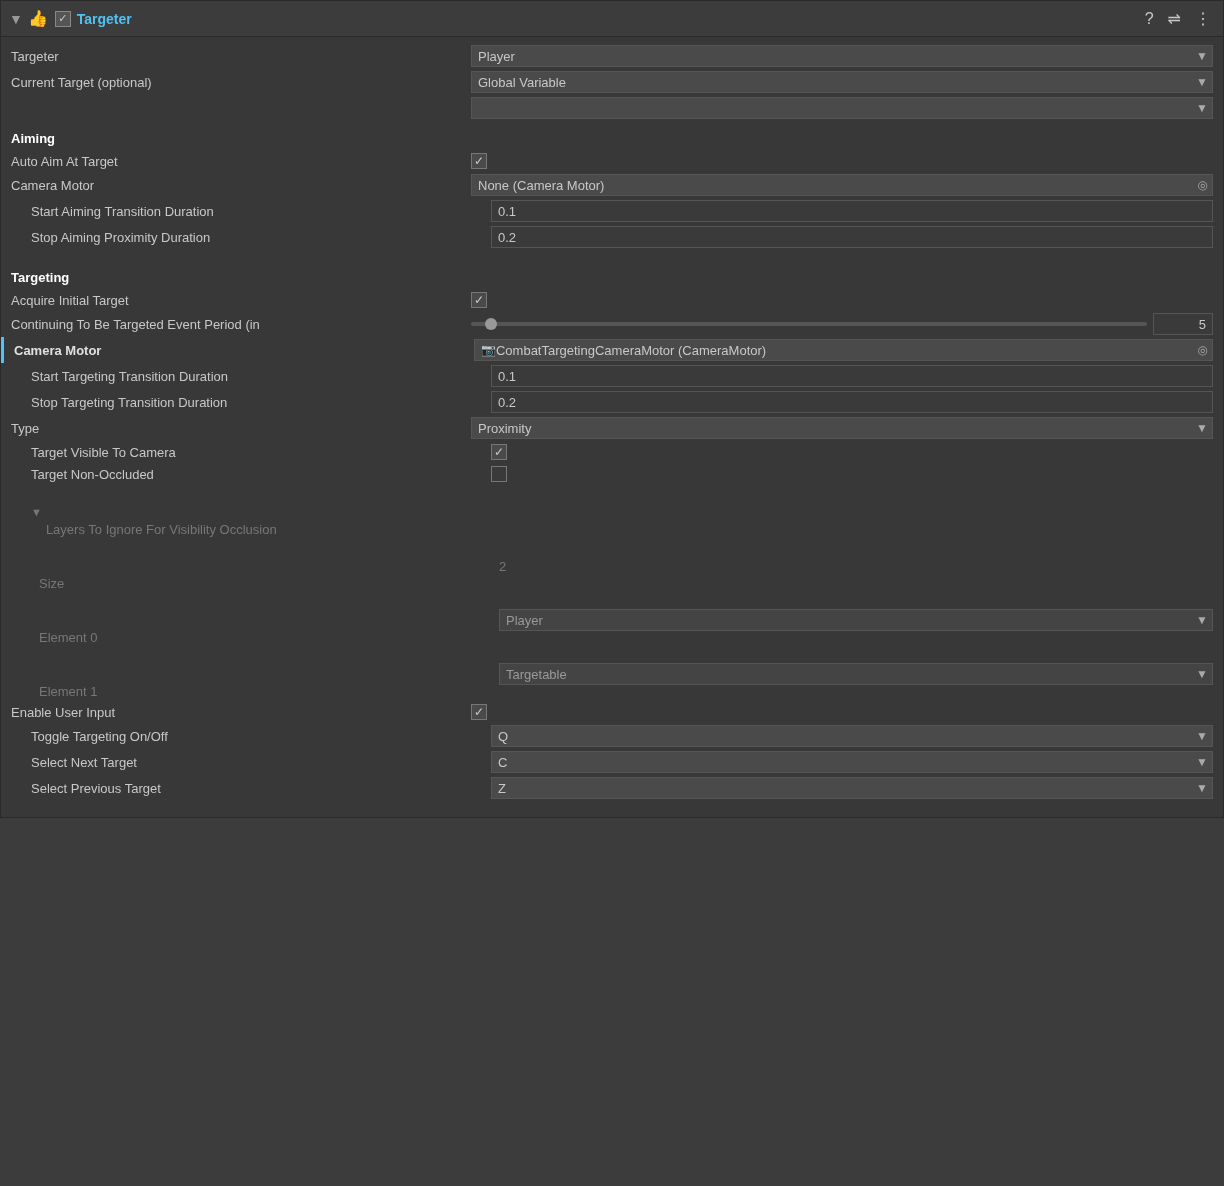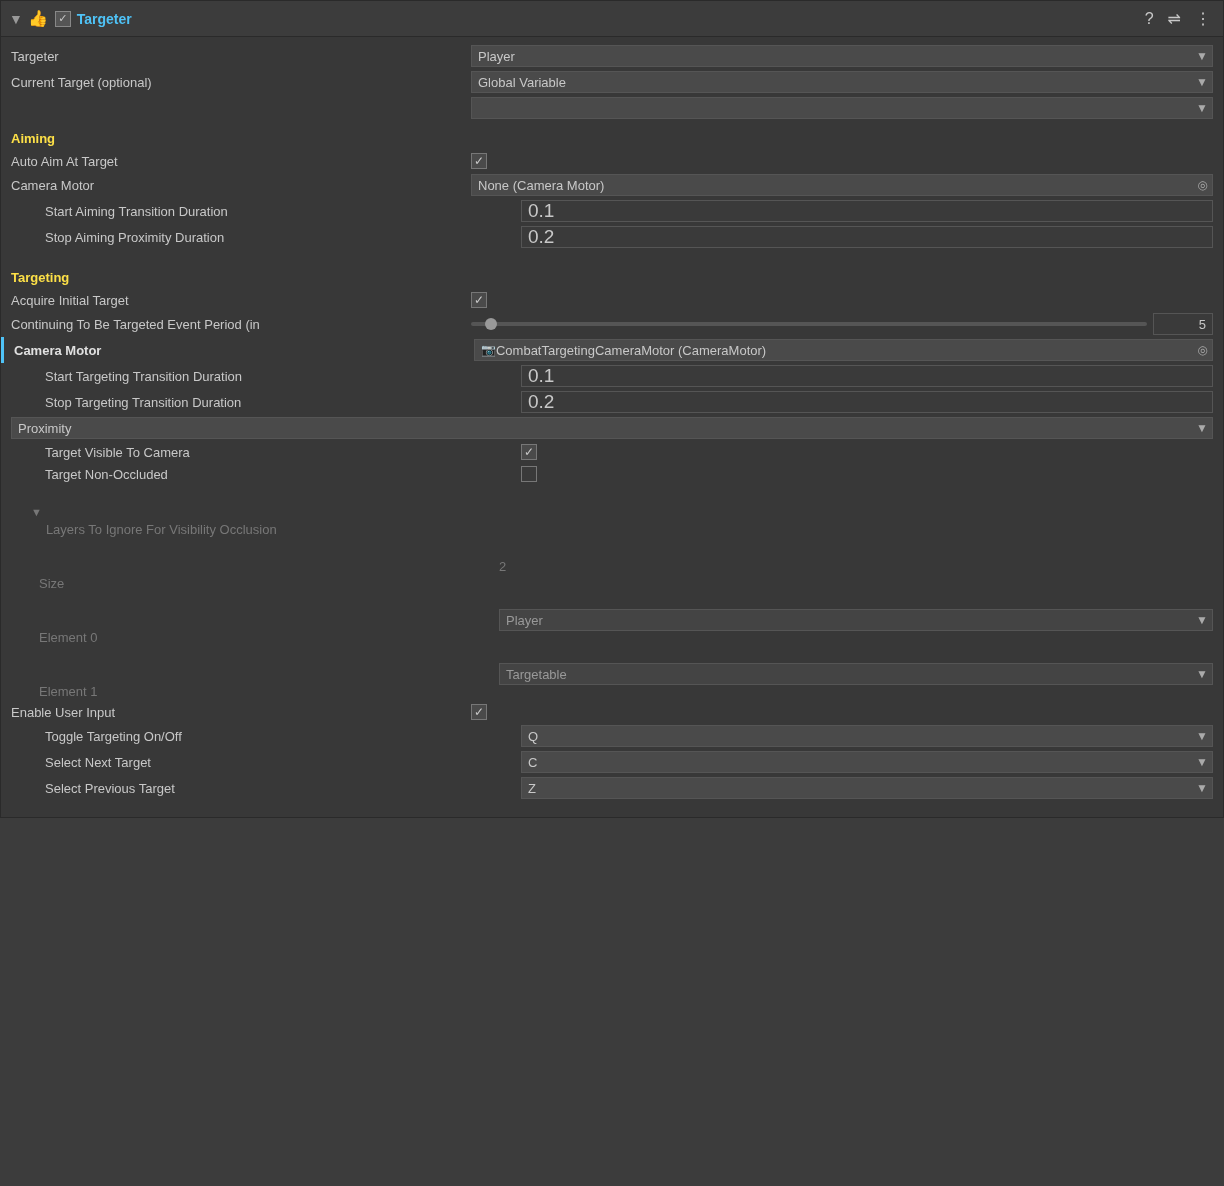--- a/index.html
+++ b/index.html
@@ -50,39 +50,39 @@
     .content {
       padding: 6px 0;
     }
 
     .row {
       display: flex;
       align-items: center;
       min-height: 22px;
       padding: 2px 10px 2px 10px;
     }
-    .row.indented1 { padding-left: 44px; gap: 16px; }
+    .row.indented1 { padding-left: 30px; }
     .row.indented2 { padding-left: 38px; }
 
     .label {
       flex: 0 0 460px;
       color: #c8c8c8;
     }
     .label.dimmed { color: #777; margin-top: 35px; }
 
     .value {
       flex: 1;
       display: flex;
       align-items: flex-start;
     }
 
     .section-header {
       padding: 10px 10px 4px 10px;
       font-weight: bold;
-      color: #fde047;
+      color: #ffffff;
       font-size: 13px;
     }
 
     .dropdown {
       background: #4a4a4a;
       border: 1px solid #555;
       color: #c8c8c8;
       padding: 2px 24px 2px 6px;
       height: 22px;
       width: 100%;
@@ -103,21 +103,21 @@
       flex: 1;
     }
 
     .text-input {
       background: #3a3a3a;
       border: 1px solid #555;
       color: #c8c8c8;
       padding: 2px 6px;
       height: 22px;
       width: 100%;
-      font-size: 19px;
+      font-size: 13px;
     }
 
     .checkbox {
       width: 16px; height: 16px;
       background: #4a4a4a;
       border: 1px solid #777;
       display: inline-flex; align-items: center; justify-content: center;
       cursor: pointer;
       font-size: 11px;
     }
@@ -315,20 +315,21 @@
     </div>
 
     <div class="row indented1">
       <div class="label">Stop Targeting Transition Duration</div>
       <div class="value">
         <input class="text-input" type="text" value="0.2" style="">
       </div>
     </div>
 
     <div class="row">
+      <div class="label">Type</div>
       <div class="value">
         <div class="dropdown-wrapper">
           <div class="dropdown">
             <span>Proximity</span>
             <span class="dropdown-arrow">▼</span>
           </div>
         </div>
       </div>
     </div>
 

